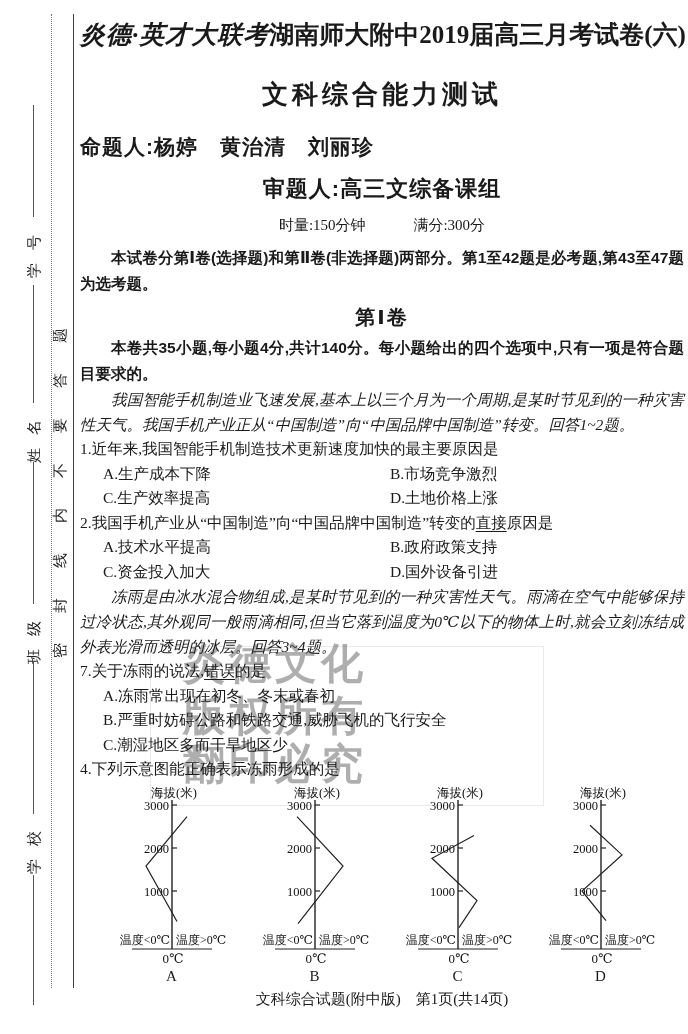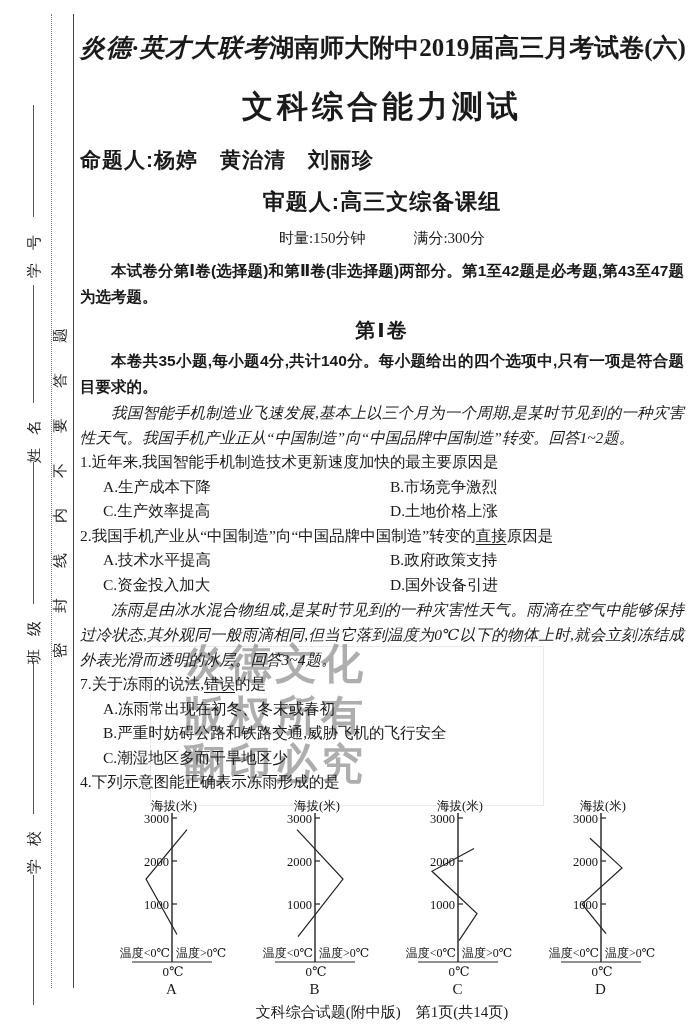--- a/index.html
+++ b/index.html
@@ -19,24 +19,24 @@
   .ln-4{top:662px;height:152px}.ln-5{top:875px;height:130px}
   
   .wm{position:absolute;color:#404040;opacity:.42;font-weight:bold;white-space:nowrap;
       font-family:"Liberation Serif","DejaVu Serif",serif;z-index:0;}
   .wm-box{position:absolute;left:150px;top:646px;width:392px;height:158px;border:1px solid #dcdcdc;opacity:.6;z-index:0;}
   .wm-1{left:183px;top:636px;font-size:42px;letter-spacing:4px;}
   .wm-2{left:183px;top:688px;font-size:42px;letter-spacing:4px;}
   .wm-3{left:183px;top:736px;font-size:42px;letter-spacing:4px;}
   
   .content{position:absolute;left:80px;top:0;width:604px;z-index:1;}
-  .hdr{margin-top:33px;text-align:center;font-size:25px;line-height:30px;white-space:nowrap;}
+  .hdr{margin-top:20px;text-align:center;font-size:25px;line-height:30px;white-space:nowrap;}
   .hdr .brand{font-weight:900;font-style:italic;letter-spacing:1px;}
   .hdr .rest{font-weight:600;}
-  .main-title{margin-top:26px;text-align:center;font-size:31px;line-height:36px;font-weight:bold;
+  .main-title{margin-top:26px;text-align:center;font-size:26px;line-height:36px;font-weight:bold;
               letter-spacing:4px;font-family:"Liberation Sans","DejaVu Sans",sans-serif;}
   .setters{margin-top:22px;text-align:left;font-size:21px;line-height:26px;font-weight:bold;
            font-family:"Liberation Sans","DejaVu Sans",sans-serif;letter-spacing:1px;}
   .reviewers{margin-top:15px;text-align:center;font-size:22px;line-height:28px;font-weight:bold;
            font-family:"Liberation Sans","DejaVu Sans",sans-serif;letter-spacing:1px;}
   .meta{margin-top:12px;text-align:center;font-size:15px;line-height:20px;}
   .meta span{margin:0 22px;}
   .para-bold{margin-top:10px;font-size:15.5px;line-height:26px;font-weight:bold;text-indent:2em;
              font-family:"Liberation Sans","DejaVu Sans",sans-serif;text-align:justify;}
   .section-title{margin-top:6px;text-align:center;font-size:20px;line-height:28px;font-weight:bold;

